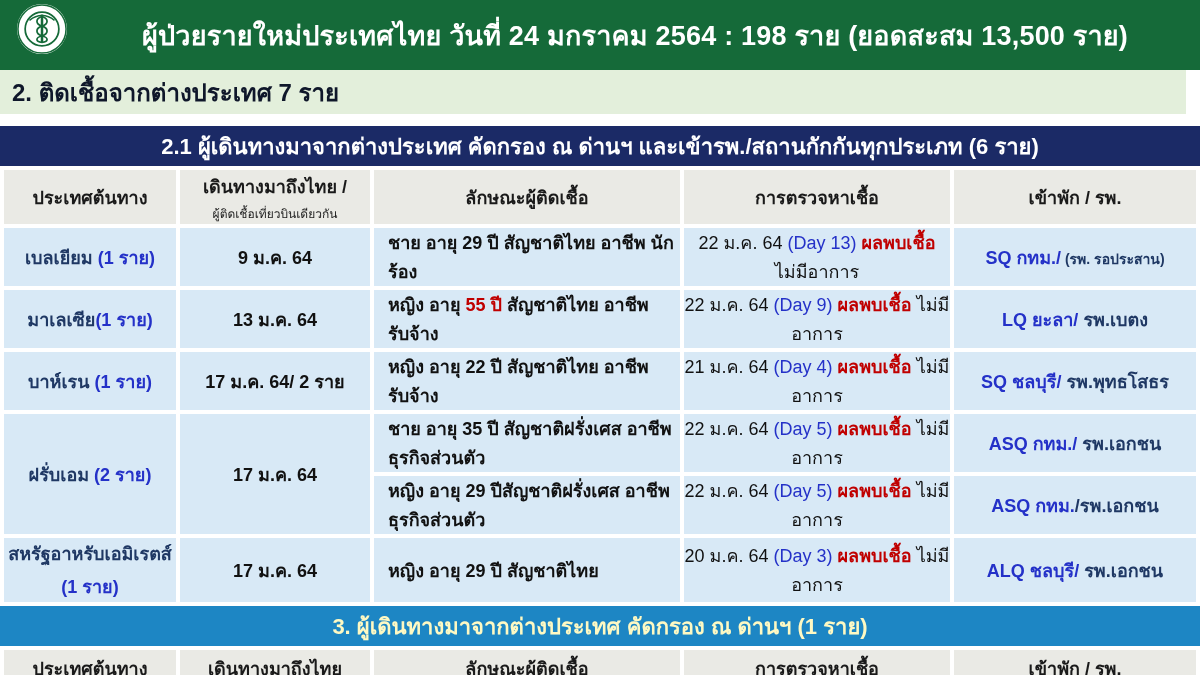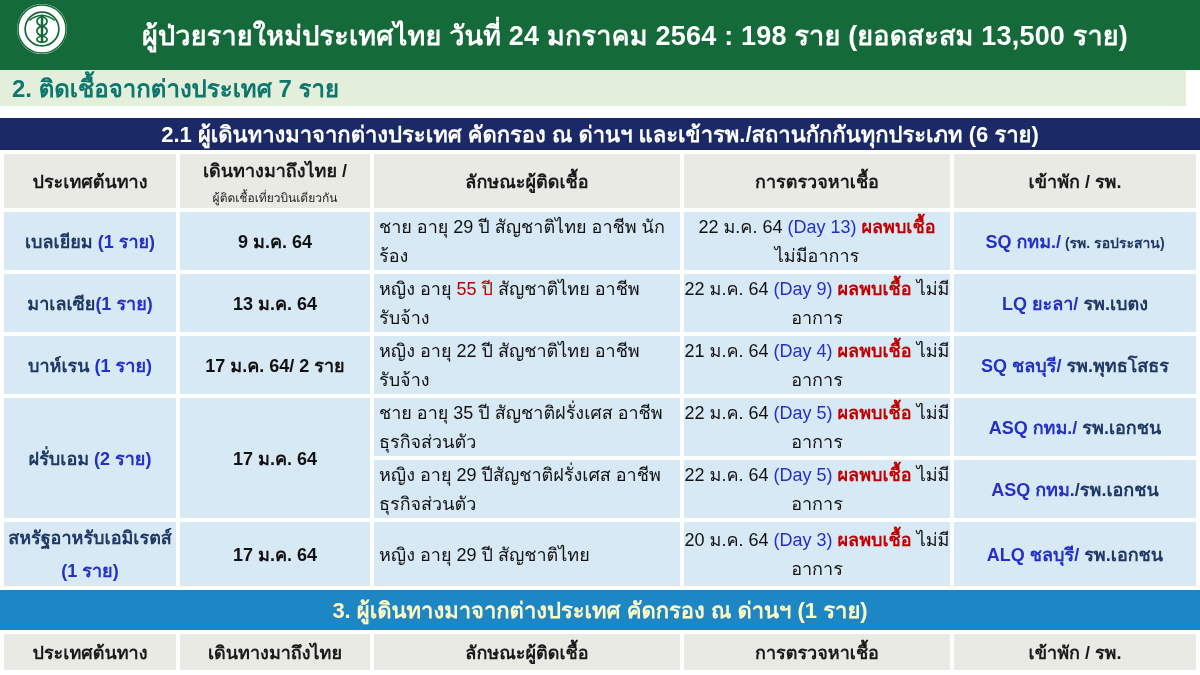--- a/index.html
+++ b/index.html
@@ -5,25 +5,25 @@
   * { box-sizing: border-box; margin: 0; padding: 0; }
   html,body { width: 1200px; height: 675px; background: #fff;
     font-family: "Liberation Sans", "DejaVu Sans", sans-serif; overflow: hidden; }
 
   .topbar { position: relative; height: 70px; background: #156a39;
     display: flex; align-items: center; }
   .logo-wrap { position: absolute; left: 16px; top: 3px; }
   .topbar-title { flex: 1; text-align: center; padding-left: 70px;
     color: #ffffff; font-weight: bold; font-size: 27px; letter-spacing: 0.2px; }
 
-  .strip2 { height: 36px; background: #e3efdb; display: flex; align-items: center;
-    padding-left: 12px; font-size: 24px; font-weight: bold; color: #0f766e;
+  .strip2 { height: 44px; background: #e3efdb; display: flex; align-items: center;
+    padding-left: 12px; font-size: 24px; font-weight: bold; color: #0f172a;
     border-right: 14px solid #ffffff; }
 
-  .bar1 { margin-top: 12px; height: 32px; background: #1b2a66; color: #ffffff;
+  .bar1 { margin-top: 12px; height: 40px; background: #1b2a66; color: #ffffff;
     display: flex; align-items: center; justify-content: center;
     font-size: 22px; font-weight: bold; }
   .bar3 { height: 40px; background: #1d86c4; color: #fef9c3;
     display: flex; align-items: center; justify-content: center;
     font-size: 22px; font-weight: bold; }
 
   table { width: 100%; border-collapse: separate; border-spacing: 4px; table-layout: fixed; }
   col.c1 { width: 172px; } col.c2 { width: 190px; } col.c3 { width: 306px; }
   col.c4 { width: 266px; } col.c5 { width: 242px; }
 
@@ -33,21 +33,21 @@
   .h-main { height: 54px; }
   .r44 td { height: 44px; }
   .r38 td { height: 38px; }
   .r64 td { height: 64px; }
   .h-sub { font-size: 12px; font-weight: normal; display: block; margin-top: 3px; }
 
   .cell-country { text-align: center; font-weight: bold; color: #1f3864; }
   .cell-country .count { color: #2431c8; }
   .cell-country.two-line .count { display: block; margin-top: 4px; }
   .cell-arrival { text-align: center; font-weight: 600; }
-  .cell-profile { text-align: left; padding-left: 5px; }
+  .cell-profile { text-align: left; padding-left: 14px; font-weight: bold; }
   .cell-profile .red { color: #c00000; }
   .cell-test { text-align: center; }
   .cell-test .day { color: #2431c8; }
   .cell-test .result { color: #c00000; font-weight: bold; }
   .cell-stay { text-align: center; font-weight: bold; }
   .cell-stay .main { color: #2431c8; }
   .cell-stay .note { color: #1f3864; margin-top: 30px; }
   .cell-stay .note.small { font-size: 14px; }
 </style>
 </head>

